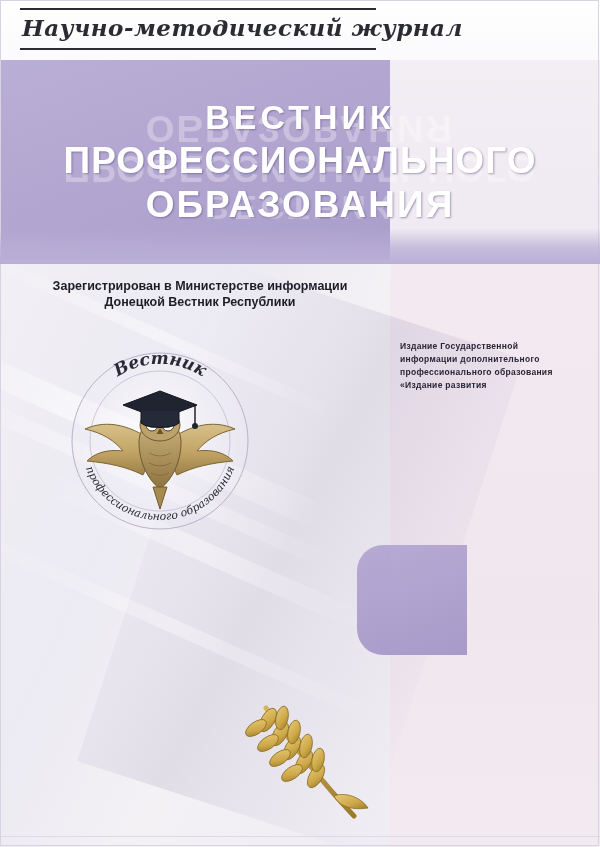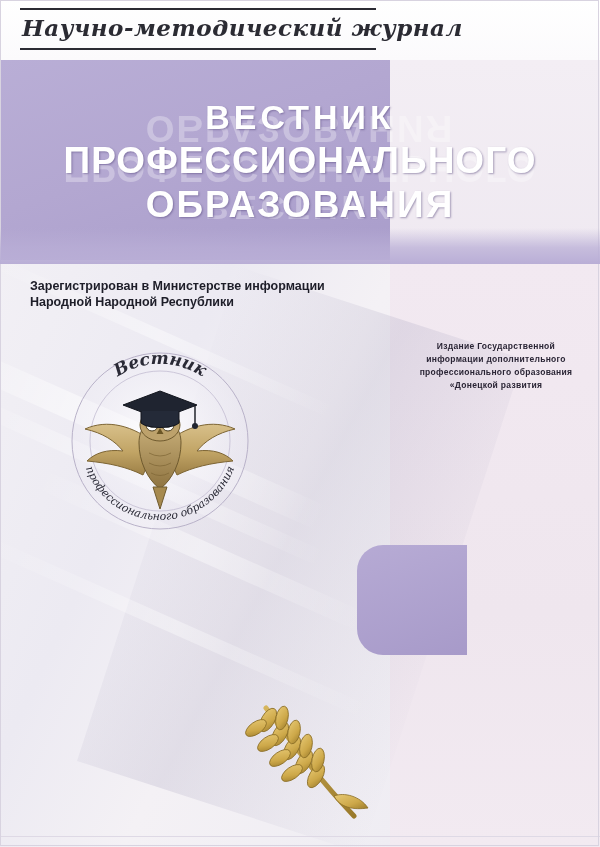--- a/index.html
+++ b/index.html
@@ -182,29 +182,30 @@
     position: absolute;
     left: 30px;
     top: 278px;
     width: 340px;
     font-family: "Liberation Sans", sans-serif;
     font-weight: bold;
     font-size: 12.5px;
     line-height: 16px;
     color: #1d1d28;
     z-index: 6;
+    text-align: center;
   }
 
   
   .pub-note {
     position: absolute;
     left: 400px;
     top: 340px;
     width: 192px;
-    text-align: center;
+    text-align: left;
     font-family: "Liberation Sans", sans-serif;
     font-weight: bold;
     font-size: 8.5px;
     line-height: 13px;
     letter-spacing: 0.3px;
     color: #2a2535;
     text-transform: none;
     z-index: 6;
   }
   .pub-note div { white-space: nowrap; }
@@ -293,28 +294,28 @@
   <div class="reflection-fade"></div>
 
   <div class="title-text">
     <div class="title-line-1">ВЕСТНИК</div>
     <div class="title-line-2">ПРОФЕССИОНАЛЬНОГО</div>
     <div class="title-line-3">ОБРАЗОВАНИЯ</div>
   </div>
 
   <div class="reg-note">
     <div>Зарегистрирован в Министерстве информации</div>
-    <div>Народной Народной Республики</div>
+    <div>Донецкой Вестник Республики</div>
   </div>
 
   <div class="pub-note">
     <div>Издание Государственной</div>
     <div>информации дополнительного</div>
     <div>профессионального образования</div>
-    <div>«Донецкой развития</div>
+    <div>«Издание развития</div>
   </div>
 
   <div class="accent-block"></div>
   <div class="accent-block-cut"></div>
 
   <div class="emblem">
     <svg viewBox="0 0 210 210" width="210" height="210" xmlns="http://www.w3.org/2000/svg">
       <defs>
         <path id="arcTop" d="M 28,108 A 77,77 0 0 1 182,108" fill="none"></path>
         <path id="arcBottom" d="M 26,108 A 79,79 0 0 0 184,108" fill="none"></path>

